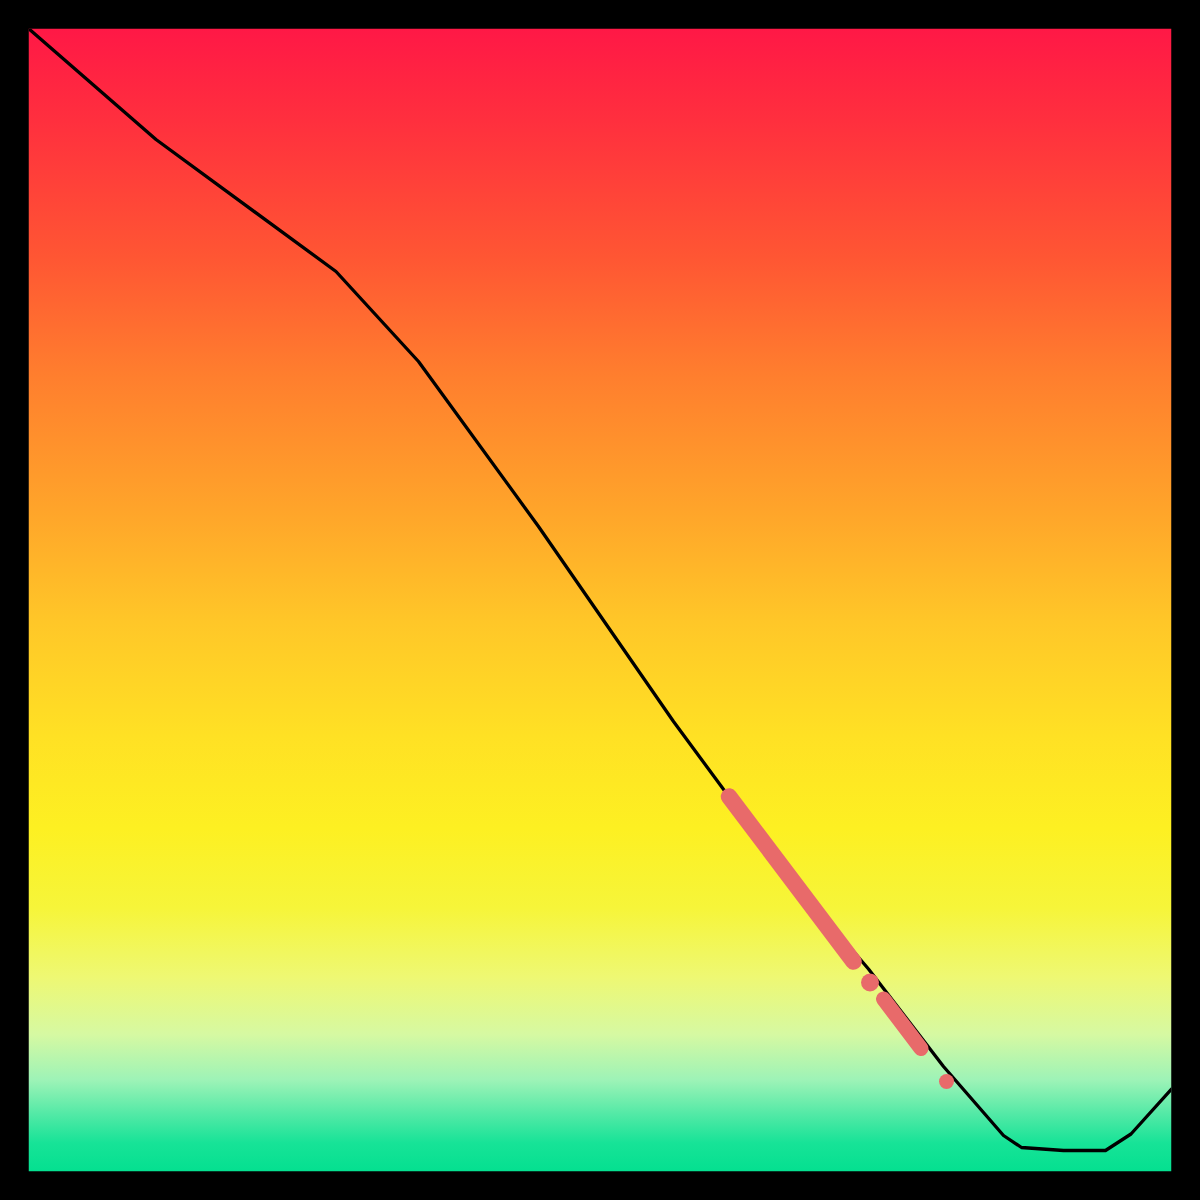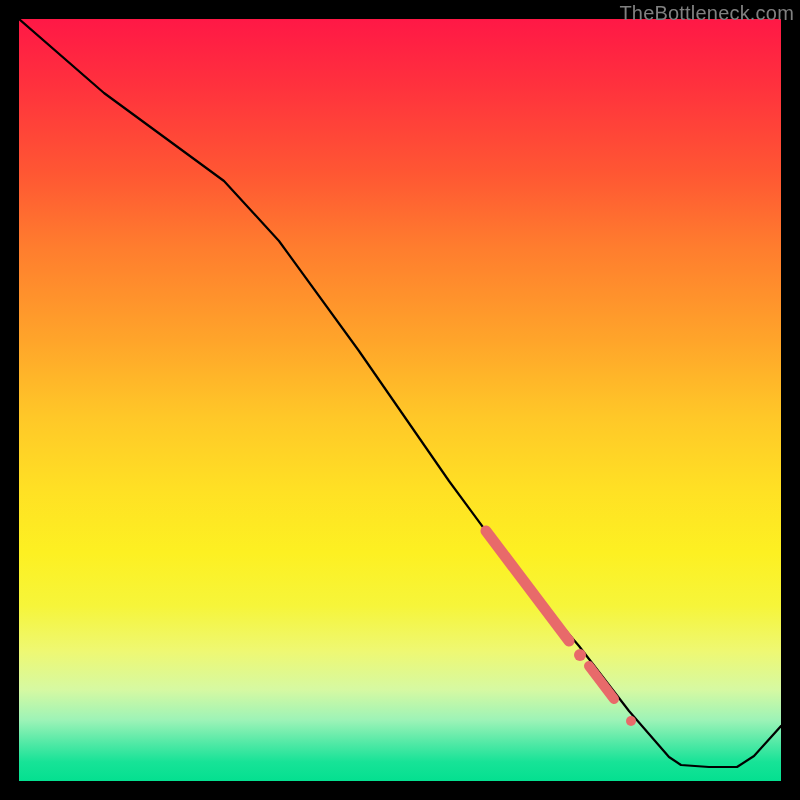--- a/index.html
+++ b/index.html
@@ -85,14 +85,13 @@
 
       <g id="highlights" stroke-linecap="round">
           <line x1="467" y1="512" x2="550" y2="622" stroke="#e86a6a" stroke-width="11"></line>
           <circle cx="561" cy="636" r="6" fill="#e86a6a"></circle>
           <line x1="570" y1="647" x2="595" y2="680" stroke="#e86a6a" stroke-width="10"></line>
           <circle cx="612" cy="702" r="5" fill="#e86a6a"></circle>
         </g>
     </svg>
   </div>
 
-  <div class="watermark">TheBottleneck.com</div>
 </div>
 
 </body></html>

